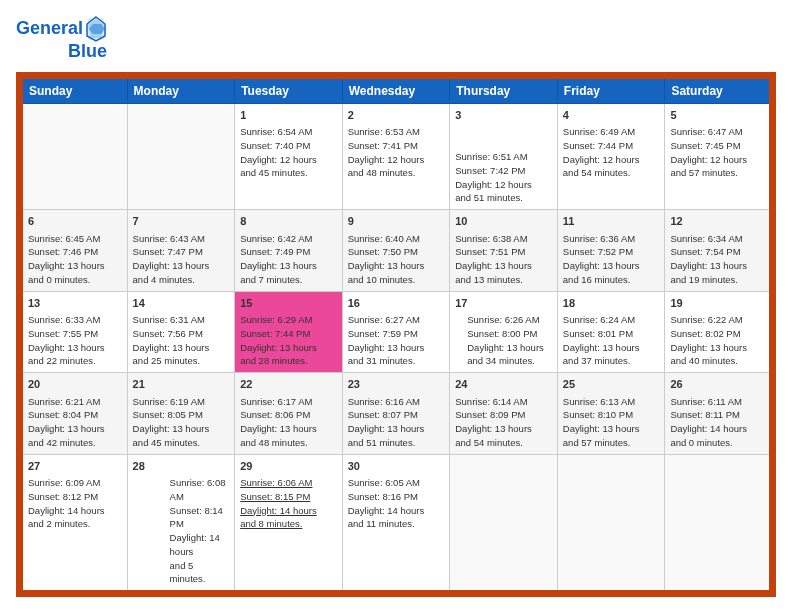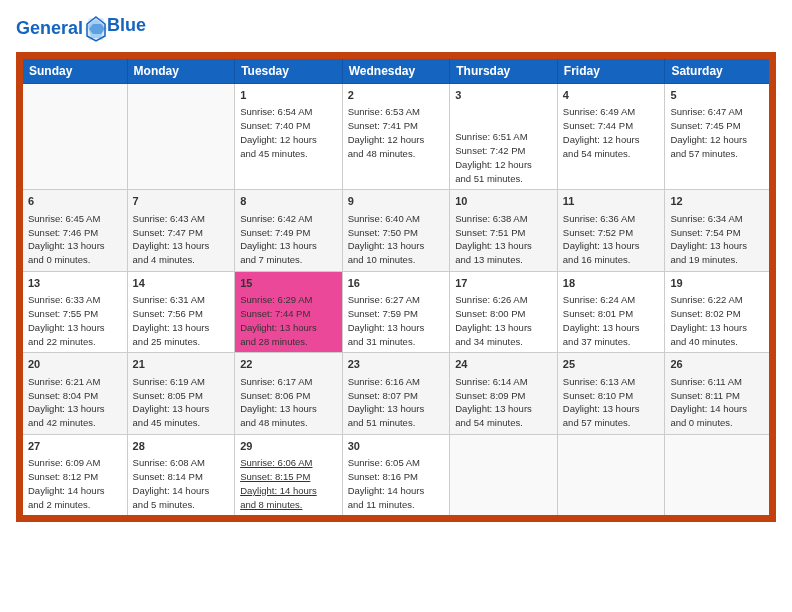--- a/index.html
+++ b/index.html
@@ -89,21 +89,21 @@
     .empty-cell {
       background: #f9f9f9 !important;
     }
   </style>
 </head>
 <body>
 
 <div class="container">
   <div class="header">
     <div class="logo">
-      <div style="display:flex;flex-direction:row;align-items:flex-start;">
+      <div style="display:flex;flex-direction:column;align-items:flex-end;">
         <div style="display:flex;align-items:center;gap:2px;">
           <div class="logo-text">
             <span>General</span>
           </div>
           <svg width="22" height="26" viewBox="0 0 22 26">
             <polygon points="4,2 18,2 22,13 18,24 4,24 0,13" fill="#1565c0" opacity="0.15"></polygon>
             <polygon points="11,1 20,8 20,20 11,25 2,20 2,8" fill="none" stroke="#1565c0" stroke-width="1.5"></polygon>
             <path d="M8,8 L16,8 L20,13 L16,18 L8,18 L4,13 Z" fill="#1565c0" opacity="0.5"></path>
             <path d="M11,3 L19,9 L16,22 L6,22 L3,9 Z" fill="#2196f3" opacity="0.3"></path>
           </svg>
@@ -244,21 +244,21 @@
           </td>
           <td style="background: rgb(255, 255, 255);">
             <div class="day-number">16</div>
             <div class="day-info" style="white-space: pre-line;">Sunrise: 6:27 AM
 Sunset: 7:59 PM
 Daylight: 13 hours
 and 31 minutes.</div>
           </td>
           <td style="background: rgb(255, 255, 255);">
             <div class="day-number">17</div>
-            <div class="day-info" style="white-space: pre-line;">Sunrise: 6:26 AM
+            <div class="day-info" style="white-space: pre-line; margin-left: 12px;">Sunrise: 6:26 AM
 Sunset: 8:00 PM
 Daylight: 13 hours
 and 34 minutes.</div>
           </td>
           <td style="background: rgb(255, 255, 255);">
             <div class="day-number">18</div>
             <div class="day-info" style="white-space: pre-line;">Sunrise: 6:24 AM
 Sunset: 8:01 PM
 Daylight: 13 hours
 and 37 minutes.</div>
@@ -325,21 +325,21 @@
         <tr>
           <td style="background: rgb(255, 255, 255);">
             <div class="day-number">27</div>
             <div class="day-info" style="white-space: pre-line;">Sunrise: 6:09 AM
 Sunset: 8:12 PM
 Daylight: 14 hours
 and 2 minutes.</div>
           </td>
           <td style="background: rgb(255, 255, 255);">
             <div class="day-number">28</div>
-            <div class="day-info" style="white-space: pre-line;">Sunrise: 6:08 AM
+            <div class="day-info" style="white-space: pre-line; margin-left: 37px;">Sunrise: 6:08 AM
 Sunset: 8:14 PM
 Daylight: 14 hours
 and 5 minutes.</div>
           </td>
           <td style="background: rgb(255, 255, 255);">
             <div class="day-number">29</div>
             <div class="day-info" style="white-space: pre-line; text-decoration: underline;">Sunrise: 6:06 AM
 Sunset: 8:15 PM
 Daylight: 14 hours
 and 8 minutes.</div>

